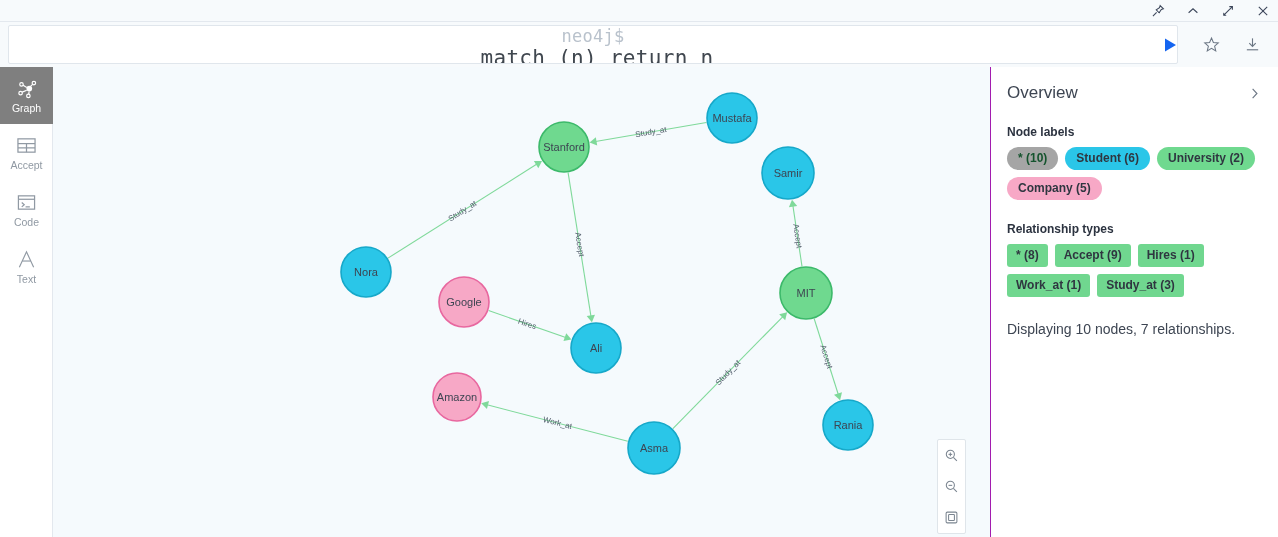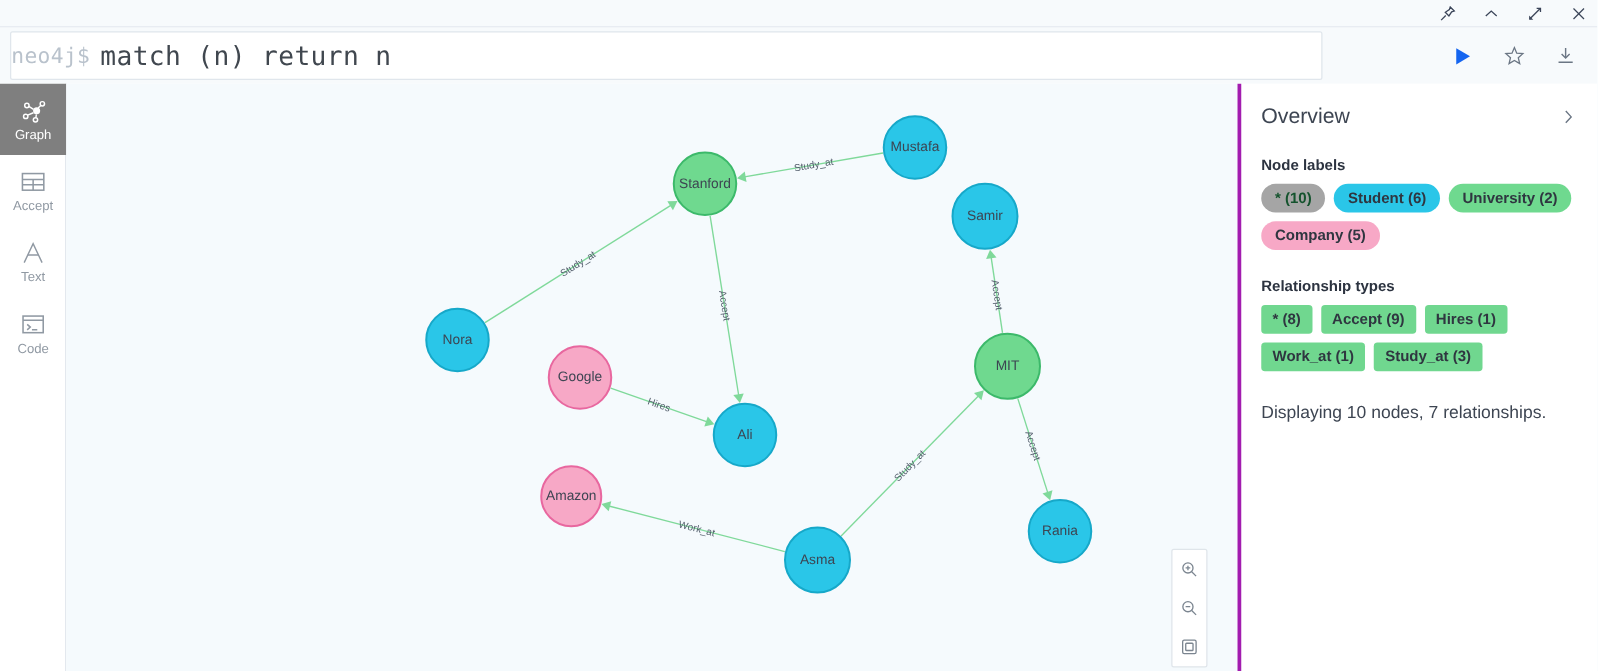--- a/index.html
+++ b/index.html
@@ -49,29 +49,30 @@
   
   .editor-wrap {
     position: absolute;
     left: 0; top: 22px;
     width: 1278px; height: 45px;
     background: #f7fafc;
   }
   .editor-box {
     position: absolute;
     left: 8px; top: 3px;
-    width: 1050px; height: 39px;
+    width: 1170px; height: 39px;
     background: #ffffff;
     border: 1px solid #e0e6ec;
     border-radius: 2px;
     box-sizing: border-box;
     display: flex;
     align-items: center;
     cursor: text;
     overflow: hidden;
+    flex-direction: column;
   }
   .prompt {
     font-family: "DejaVu Sans Mono", "Liberation Mono", monospace;
     font-size: 17px;
     color: #b9c2cc;
     letter-spacing: 0.3px;
     white-space: pre;
   }
   .qtext {
     font-family: "DejaVu Sans Mono", "Liberation Mono", monospace;
@@ -204,21 +205,21 @@
     cursor: pointer;
   }
 
   
   .overview-panel {
     position: absolute;
     left: 990px; top: 0;
     width: 288px;
     height: 470px;
     background: #ffffff;
-    border-left: 3px solid #a21caf;
+    border-left: 1px solid #a21caf;
     box-sizing: border-box;
     padding: 16px 16px 0 16px;
   }
   .ov-head {
     display: flex;
     align-items: center;
     justify-content: space-between;
   }
   .ov-title {
     font-size: 17px;
@@ -356,38 +357,38 @@
             <line x1="2" y1="8" x2="20" y2="8"></line>
             <line x1="2" y1="12.5" x2="20" y2="12.5"></line>
             <line x1="11" y1="8" x2="11" y2="17"></line>
           </svg>
         </span>
         <span class="vlabel">Accept</span>
       </div>
 
       <div class="view-item">
         <span class="vicon">
-          <svg width="21" height="21" viewBox="0 0 22 22" fill="none" stroke="currentColor" stroke-width="1.2">
-            <polyline points="3.5,19 11,3 18.5,19"></polyline>
-            <line x1="6.6" y1="12.6" x2="15.4" y2="12.6"></line>
-          </svg>
-        </span>
-        <span class="vlabel">Text</span>
-      </div>
-
-      <div class="view-item">
-        <span class="vicon">
           <svg width="21" height="19" viewBox="0 0 22 20" fill="none" stroke="currentColor" stroke-width="1.3">
             <rect x="2.5" y="3" width="17" height="14"></rect>
             <line x1="2.5" y1="6.6" x2="19.5" y2="6.6"></line>
             <polyline points="6,10 8.6,12.3 6,14.6"></polyline>
             <line x1="10" y1="14.6" x2="14.5" y2="14.6"></line>
           </svg>
         </span>
         <span class="vlabel">Code</span>
+      </div>
+
+      <div class="view-item">
+        <span class="vicon">
+          <svg width="21" height="21" viewBox="0 0 22 22" fill="none" stroke="currentColor" stroke-width="1.2">
+            <polyline points="3.5,19 11,3 18.5,19"></polyline>
+            <line x1="6.6" y1="12.6" x2="15.4" y2="12.6"></line>
+          </svg>
+        </span>
+        <span class="vlabel">Text</span>
       </div>
     </div>
 
     <div class="graph-canvas">
       <svg id="graph-svg" width="937" height="470" viewBox="0 0 937 470">
           <g>
             <g>
               <line class="rel-line" stroke="#7fd99a" x1="653.3789180217922" y1="55.422686770047775" x2="542.5336393577942" y2="74.55669320609505"></line>
               <polygon points="536.6210819782078,75.57731322995222 542.8046315710253,70.24779970307503 544.2334996044253,78.52538003449601" fill="#7fd99a"></polygon>
               <text class="rel-label" x="597.9562786897932" y="64.9896899880714" transform="rotate(-9.793827358447572 597.9562786897932 64.9896899880714)">Study_at</text>

